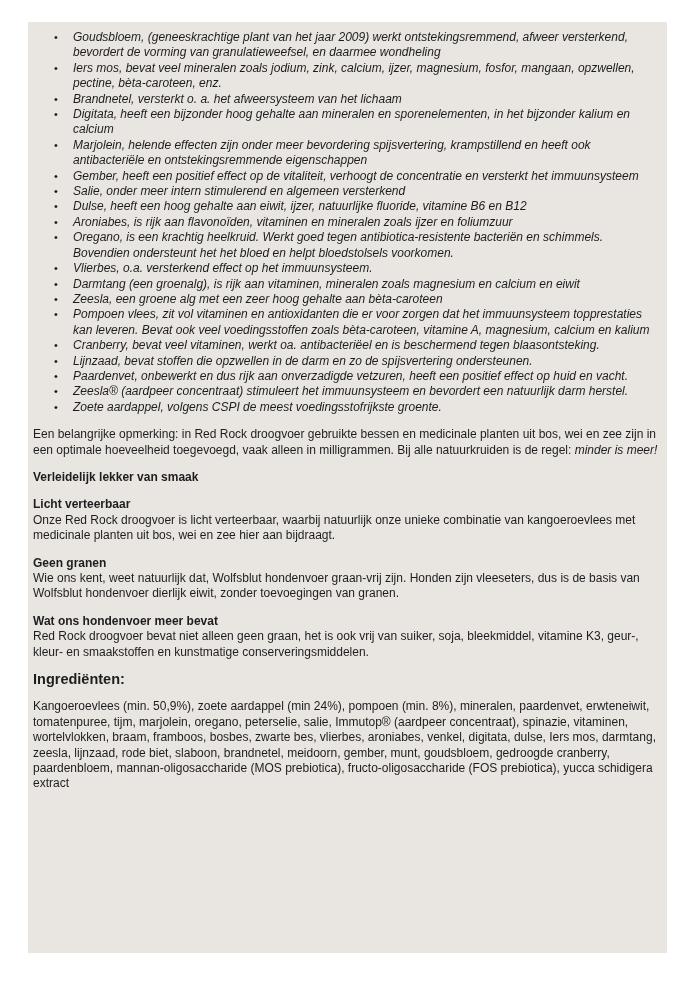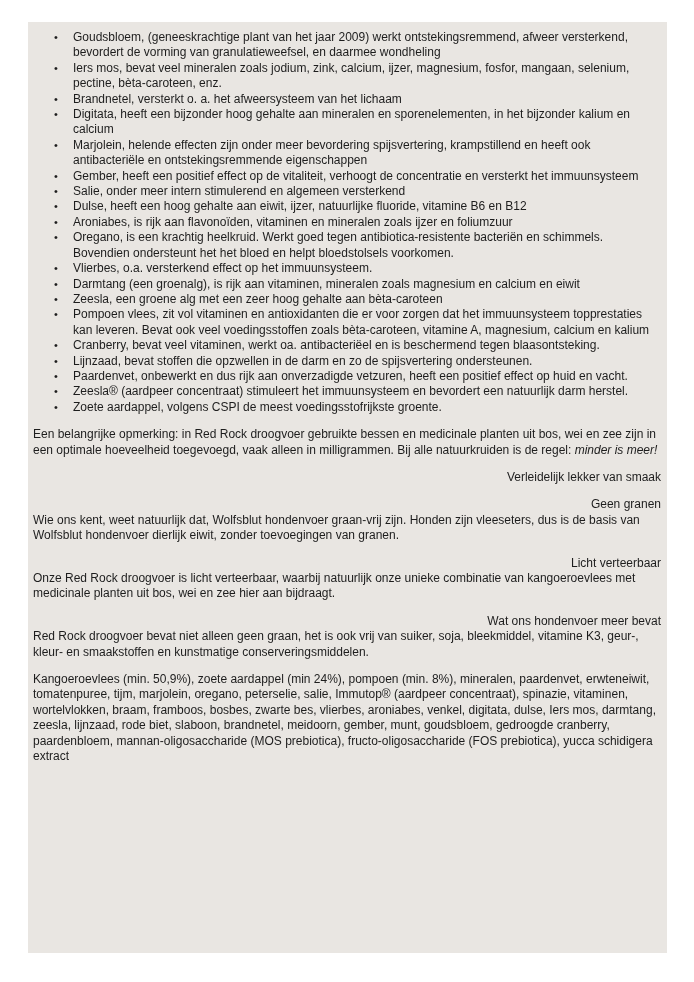--- a/index.html
+++ b/index.html
@@ -39,46 +39,47 @@
     align-items: flex-start;
   }
   .bullet {
     flex: 0 0 40px;
     box-sizing: border-box;
     padding-left: 21px;
     font-size: 11px;
   }
   .li-text {
     flex: 1 1 auto;
+    font-style: italic;
   }
   p { margin: 0; }
   .para { margin: 3px 0 12px 0; }
   .section { margin: 0 0 12px 0; }
-  .heading { font-weight: normal; text-align: right; }
+  .heading { font-weight: bold; }
   .ing-heading {
     font-size: 14.5px;
     font-weight: bold;
     margin: 2px 0 12px 0;
   }
   em { font-style: italic; }
 </style>
 </head>
 <body>
 
 <div class="page">
   <div class="panel">
 
     <ul class="bullets">
       <li>
         <span class="bullet">•</span>
         <span class="li-text">Goudsbloem, (geneeskrachtige plant van het jaar 2009) werkt ontstekingsremmend, afweer versterkend, bevordert de vorming van granulatieweefsel, en daarmee wondheling</span>
       </li>
       <li>
         <span class="bullet">•</span>
-        <span class="li-text">Iers mos, bevat veel mineralen zoals jodium, zink, calcium, ijzer, magnesium, fosfor, mangaan, selenium, pectine, bèta-caroteen, enz.</span>
+        <span class="li-text">Iers mos, bevat veel mineralen zoals jodium, zink, calcium, ijzer, magnesium, fosfor, mangaan, opzwellen, pectine, bèta-caroteen, enz.</span>
       </li>
       <li>
         <span class="bullet">•</span>
         <span class="li-text">Brandnetel, versterkt o. a. het afweersysteem van het lichaam</span>
       </li>
       <li>
         <span class="bullet">•</span>
         <span class="li-text">Digitata, heeft een bijzonder hoog gehalte aan mineralen en sporenelementen, in het bijzonder kalium en calcium</span>
       </li>
       <li>
@@ -143,33 +144,34 @@
       </li>
     </ul>
 
     <p class="para"><span>Een belangrijke opmerking: in Red Rock droogvoer gebruikte bessen en medicinale planten uit bos, wei en zee zijn in een optimale hoeveelheid toegevoegd, vaak alleen in milligrammen. Bij alle natuurkruiden is de regel: </span><em>minder is meer!</em></p>
 
     <div class="section">
       <p class="heading">Verleidelijk lekker van smaak</p>
     </div>
 
     <div class="section">
-      <p class="heading">Geen granen</p>
-      <p class="body">Wie ons kent, weet natuurlijk dat, Wolfsblut hondenvoer graan-vrij zijn. Honden zijn vleeseters, dus is de basis van Wolfsblut hondenvoer dierlijk eiwit, zonder toevoegingen van granen.</p>
+      <p class="heading">Licht verteerbaar</p>
+      <p class="body">Onze Red Rock droogvoer is licht verteerbaar, waarbij natuurlijk onze unieke combinatie van kangoeroevlees met medicinale planten uit bos, wei en zee hier aan bijdraagt.</p>
     </div>
 
     <div class="section">
-      <p class="heading">Licht verteerbaar</p>
-      <p class="body">Onze Red Rock droogvoer is licht verteerbaar, waarbij natuurlijk onze unieke combinatie van kangoeroevlees met medicinale planten uit bos, wei en zee hier aan bijdraagt.</p>
+      <p class="heading">Geen granen</p>
+      <p class="body">Wie ons kent, weet natuurlijk dat, Wolfsblut hondenvoer graan-vrij zijn. Honden zijn vleeseters, dus is de basis van Wolfsblut hondenvoer dierlijk eiwit, zonder toevoegingen van granen.</p>
     </div>
 
     <div class="section">
       <p class="heading">Wat ons hondenvoer meer bevat</p>
       <p class="body">Red Rock droogvoer bevat niet alleen geen graan, het is ook vrij van suiker, soja, bleekmiddel, vitamine K3, geur-, kleur- en smaakstoffen en kunstmatige conserveringsmiddelen.</p>
     </div>
 
     <div class="section">
     </div>
 
+    <h2 class="ing-heading">Ingrediënten:</h2>
     <p class="body">Kangoeroevlees (min. 50,9%), zoete aardappel (min 24%), pompoen (min. 8%), mineralen, paardenvet, erwteneiwit, tomatenpuree, tijm, marjolein, oregano, peterselie, salie, Immutop® (aardpeer concentraat), spinazie, vitaminen, wortelvlokken, braam, framboos, bosbes, zwarte bes, vlierbes, aroniabes, venkel, digitata, dulse, Iers mos, darmtang, zeesla, lijnzaad, rode biet, slaboon, brandnetel, meidoorn, gember, munt, goudsbloem, gedroogde cranberry, paardenbloem, mannan-oligosaccharide (MOS prebiotica), fructo-oligosaccharide (FOS prebiotica), yucca schidigera extract</p>
 
   </div>
 </div>
 
 </body></html>

